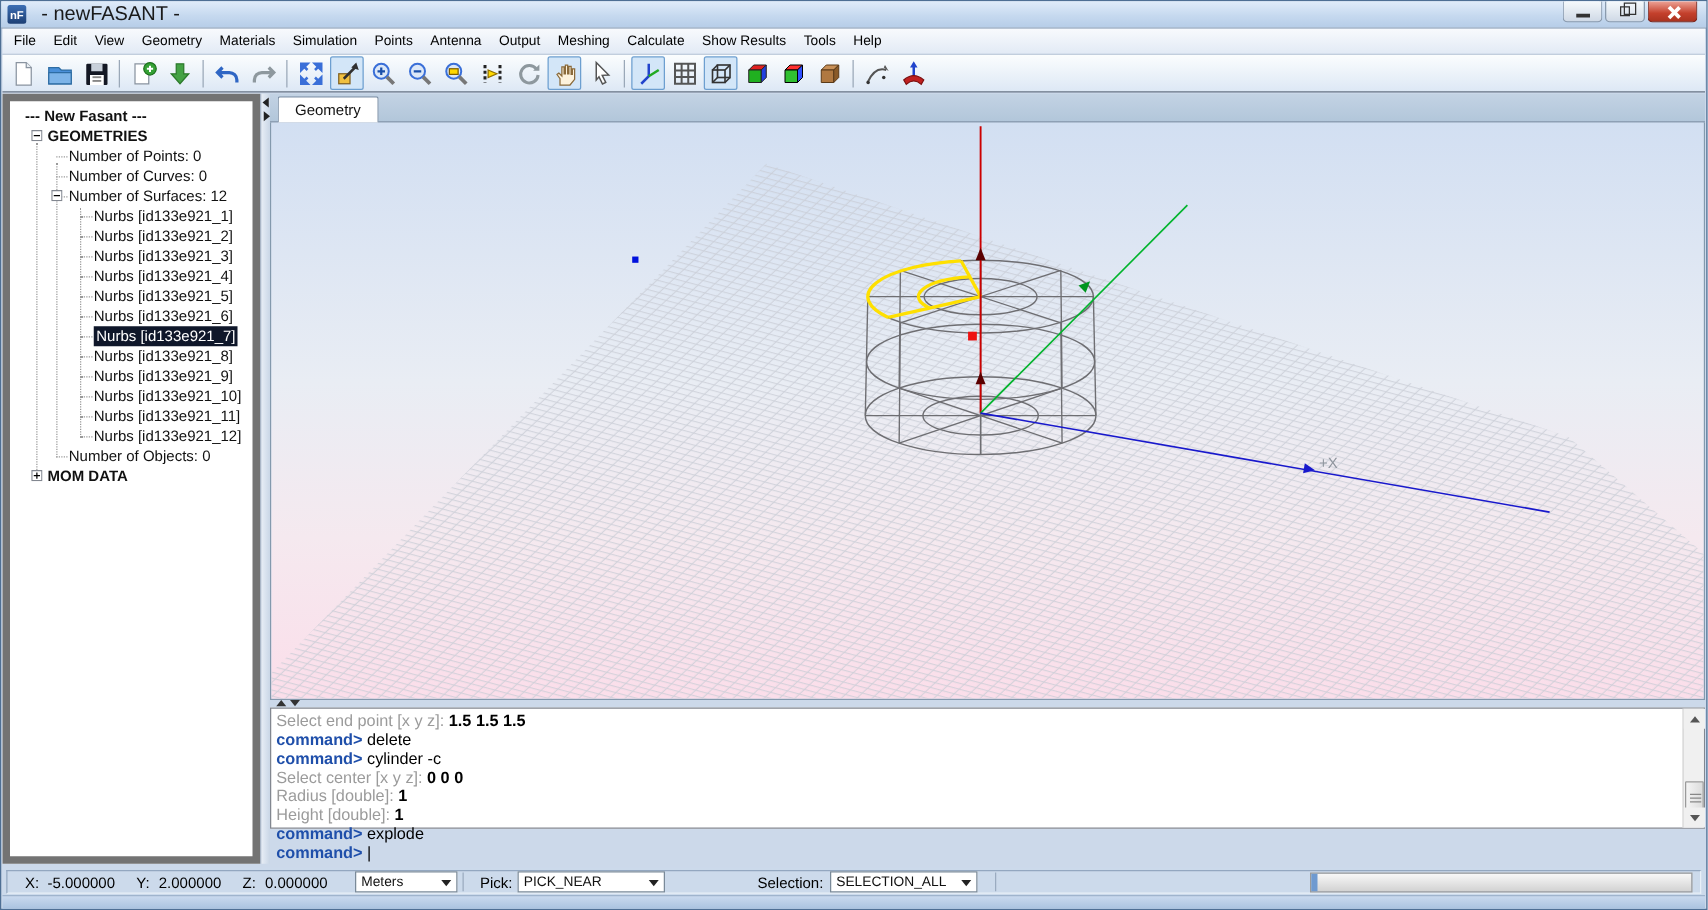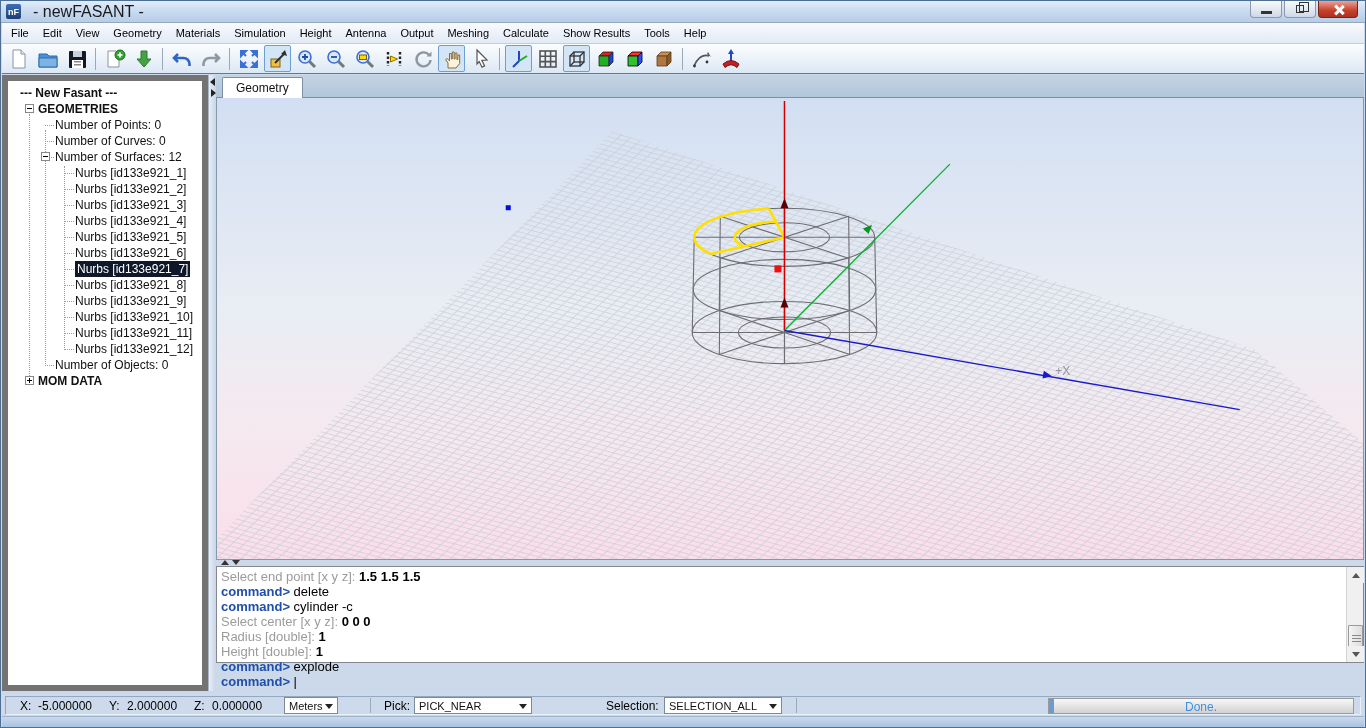--- a/index.html
+++ b/index.html
@@ -131,21 +131,21 @@
     </div>
   </div>
 
   <div class="menubar">
     <span class="menuitem">File</span>
     <span class="menuitem">Edit</span>
     <span class="menuitem">View</span>
     <span class="menuitem">Geometry</span>
     <span class="menuitem">Materials</span>
     <span class="menuitem">Simulation</span>
-    <span class="menuitem">Height</span>
+    <span class="menuitem">Points</span>
     <span class="menuitem">Antenna</span>
     <span class="menuitem">Output</span>
     <span class="menuitem">Meshing</span>
     <span class="menuitem">Calculate</span>
     <span class="menuitem">Show Results</span>
     <span class="menuitem">Tools</span>
     <span class="menuitem">Help</span>
   </div>
 
   <div class="toolbar">
@@ -503,40 +503,39 @@
 
   <div class="statusbar">
     <div class="spanel">
       <span class="slabel" style="left:14px">X:</span>
       <span class="slabel" style="left:32px">-5.000000</span>
       <span class="slabel" style="left:103px">Y:</span>
       <span class="slabel" style="left:121px">2.000000</span>
       <span class="slabel" style="left:188px">Z:</span>
       <span class="slabel" style="left:206px">0.000000</span>
 
-      <div class="combo" style="left:278px; width:54px;">
+      <div class="combo" style="left:278px; width:82px;">
         <span class="ctext">Meters</span>
         <span class="carr"></span>
       </div>
       <div class="ssep" style="left:364px"></div>
 
       <span class="slabel" style="left:378px">Pick:</span>
       <div class="combo" style="left:408px; width:118px;">
         <span class="ctext">PICK_NEAR</span>
         <span class="carr"></span>
       </div>
 
       <span class="slabel" style="left:600px">Selection:</span>
       <div class="combo" style="left:658px; width:118px;">
         <span class="ctext">SELECTION_ALL</span>
         <span class="carr"></span>
       </div>
       <div class="ssep" style="left:790px"></div>
 
       <div class="progress">
         <div class="sliver"></div>
-        <div class="ptext">Done.</div>
       </div>
     </div>
   </div>
 
   <div class="bottomframe"></div>
 </div>
 
 </body></html>

